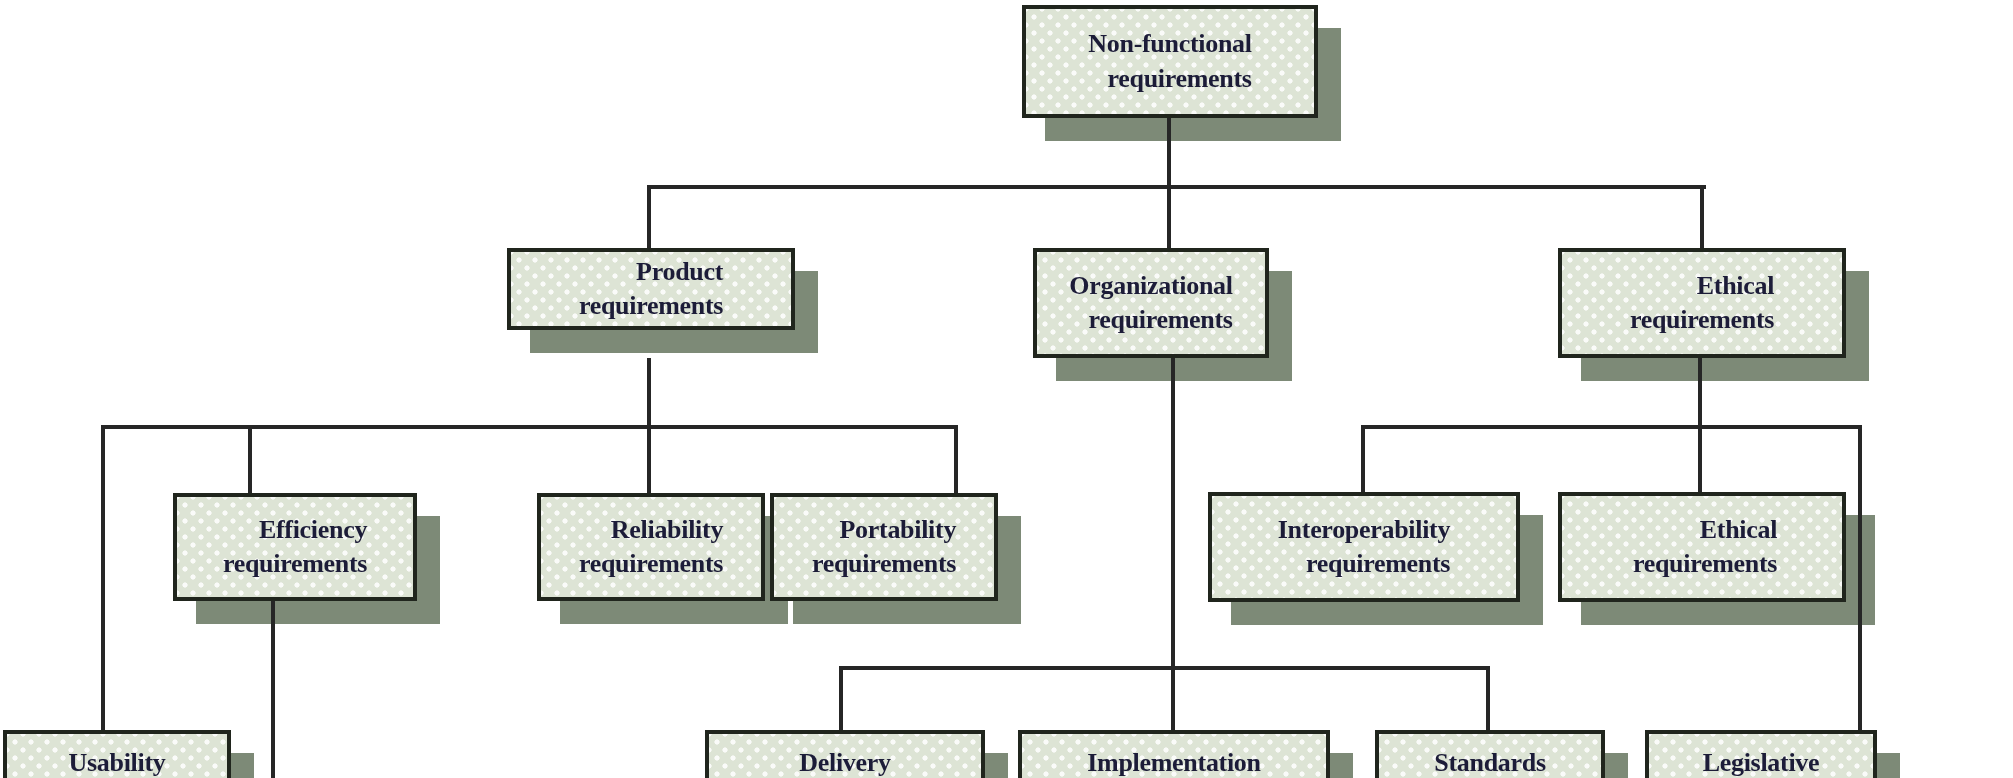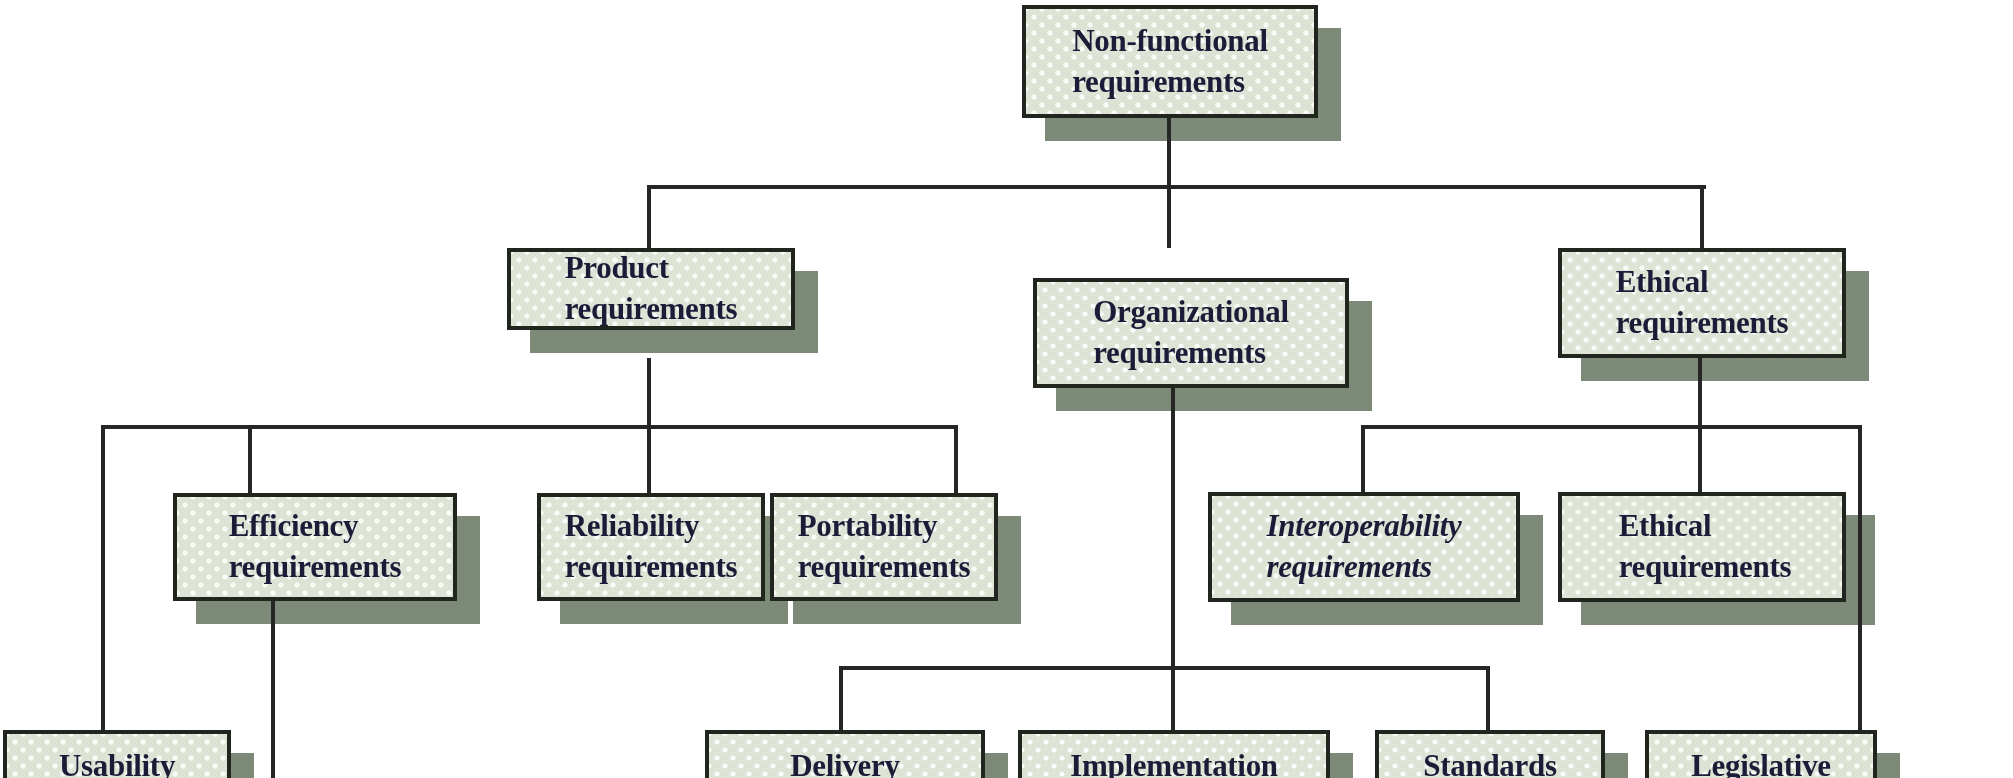--- a/index.html
+++ b/index.html
@@ -16,49 +16,49 @@
     box-sizing:border-box;
     border:4px solid #20251d;
     background-color:#dde4d5;
     background-image:
       radial-gradient(circle, rgba(255,255,255,.85) 20%, rgba(255,255,255,0) 26%),
       radial-gradient(circle, rgba(255,255,255,.85) 20%, rgba(255,255,255,0) 26%);
     background-size:16px 16px;
     background-position:0 0, 8px 8px;
     color:#1c1c38;
     font-weight:700;
-    font-size:31px;
+    font-size:26px;
     line-height:1.32;
-    text-align:left;
+    text-align:right;
     white-space:pre-line;
     display:flex;
     align-items:center;
     justify-content:center;
     z-index:3;
     letter-spacing:-0.3px;
   }
   .box.cut{align-items:flex-start;padding-top:12px;}
   
   .shadow{
     position:absolute;
     background:#7d8a77;
     transform:translate(23px,23px);
     z-index:1;
   }
   
   .ln{position:absolute;background:#262626;z-index:2;}
   
   .n-root          {left:1022px;top:5px;  width:296px;height:113px;}
   .n-product       {left:507px; top:248px;width:288px;height:82px;}
-  .n-organizational{left:1033px;top:248px;width:316px;height:110px;margin-top:30px;}
+  .n-organizational{left:1033px;top:248px;width:236px;height:110px;}
   .n-external      {left:1558px;top:248px;width:288px;height:110px;}
-  .n-efficiency    {left:173px; top:493px;width:284px;height:108px;}
+  .n-efficiency    {left:173px; top:493px;width:244px;height:108px;}
   .n-reliability   {left:505px; top:493px;width:228px;height:108px;margin-left:32px;}
   .n-portability   {left:770px; top:493px;width:228px;height:108px;}
-  .n-interoperability{left:1208px;top:492px;width:312px;height:110px;font-style:italic;}
+  .n-interoperability{left:1208px;top:492px;width:312px;height:110px;}
   .n-ethical       {left:1558px;top:492px;width:288px;height:110px;padding-left:6px;}
   .n-usability     {left:3px;   top:730px;width:228px;height:112px;}
   .n-delivery      {left:705px; top:730px;width:280px;height:112px;}
   .n-implementation{left:1018px;top:730px;width:312px;height:112px;}
   .n-standards     {left:1375px;top:730px;width:230px;height:112px;}
   .n-legislative   {left:1645px;top:730px;width:232px;height:112px;}
 </style>
 </head>
 <body>
 

